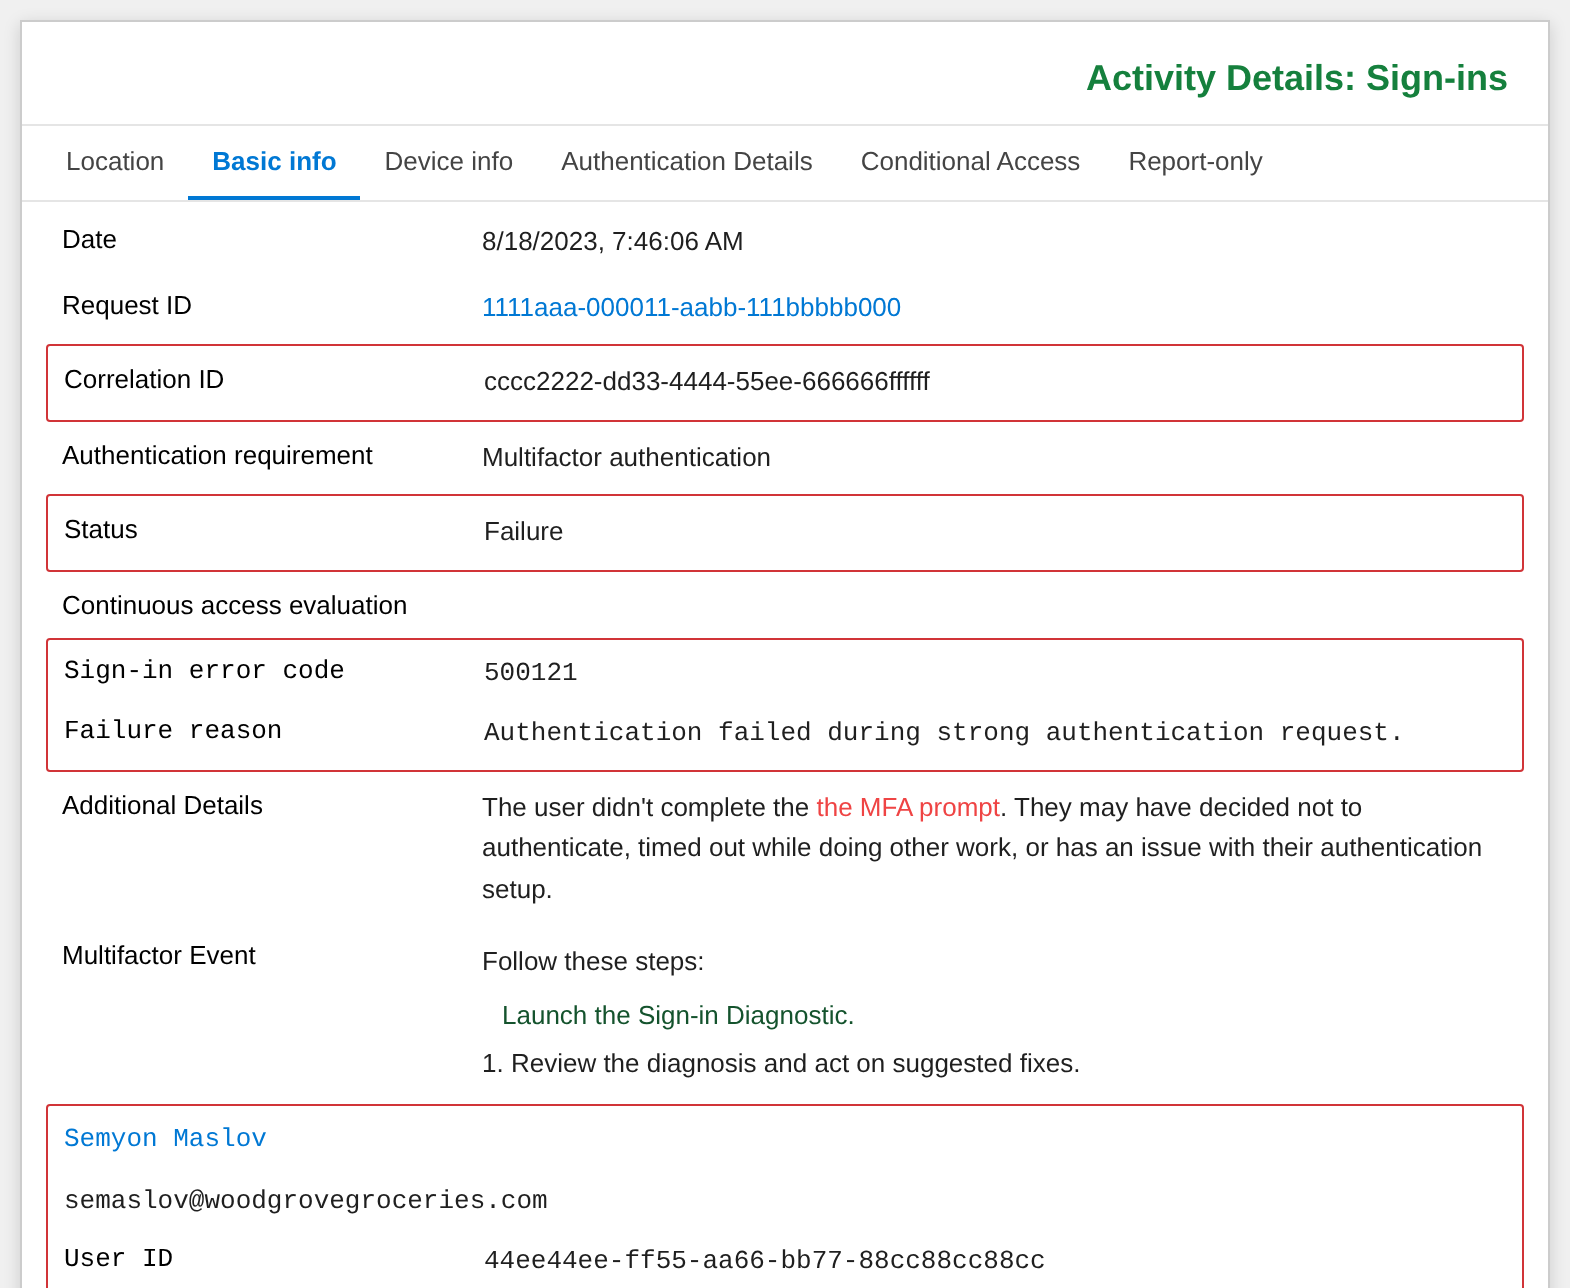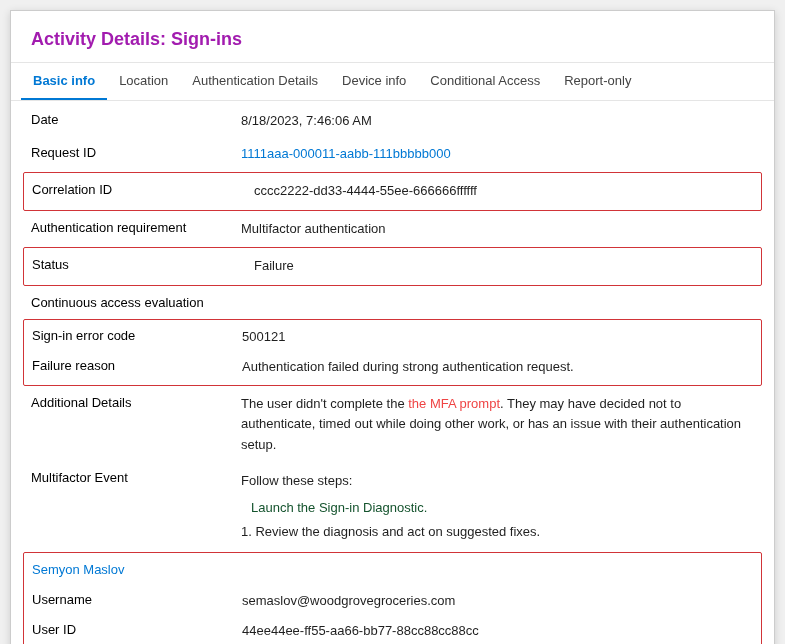--- a/index.html
+++ b/index.html
@@ -15,23 +15,24 @@
     }
     .window {
       width: 765px;
       background: #fff;
       border: 1px solid #ccc;
       box-shadow: 0 2px 8px rgba(0,0,0,0.15);
     }
     .window-title {
       font-size: 18px;
       font-weight: 600;
-      color: #a21caf;
+      color: #15803d;
       padding: 18px 20px 12px 20px;
       border-bottom: 1px solid #e5e5e5;
+      text-align: right;
     }
     .tabs {
       display: flex;
       border-bottom: 1px solid #e5e5e5;
       padding: 0 10px;
       gap: 0;
     }
     .tab {
       padding: 10px 12px;
       cursor: pointer;
@@ -69,33 +70,33 @@
     }
     .value.link {
       color: #0078d4;
       cursor: pointer;
     }
     .group-box {
       border: 1.5px solid #d13438;
       margin: 2px 12px;
       padding: 2px 8px;
       border-radius: 2px;
+      font-family: Liberation Mono, monospace;
     }
     .group-box .row {
       padding: 5px 0;
     }
     .single-box {
       border: 1.5px solid #d13438;
       margin: 2px 12px 2px 12px;
       padding: 4px 8px;
       border-radius: 2px;
     }
     .single-box .row {
       padding: 4px 0;
-      gap: 12px;
     }
     .additional-details-text {
       color: #1f1f1f;
       line-height: 1.6;
     }
     .troubleshoot-content {
       line-height: 1.8;
     }
     .troubleshoot-link {
       color: #14532d;
@@ -103,24 +104,24 @@
       display: inline;
     }
   </style>
 </head>
 <body>
 
 <div class="window">
   <div class="window-title">Activity Details: Sign-ins</div>
 
   <div class="tabs">
+    <div class="tab">Location</div>
     <div class="tab active">Basic info</div>
-    <div class="tab">Location</div>
+    <div class="tab">Device info</div>
     <div class="tab">Authentication Details</div>
-    <div class="tab">Device info</div>
     <div class="tab">Conditional Access</div>
     <div class="tab">Report-only</div>
   </div>
 
   <div class="content">
 
     <div class="row">
       <div class="label">Date</div>
       <div class="value">8/18/2023, 7:46:06 AM</div>
     </div>
@@ -180,21 +181,20 @@
         </div>
         <div>1. Review the diagnosis and act on suggested fixes.</div>
       </div>
     </div>
 
     <div class="group-box">
       <div class="row">
         <div class="value link">Semyon Maslov</div>
       </div>
       <div class="row">
-        <div class="label">Username</div>
         <div class="value">semaslov@woodgrovegroceries.com</div>
       </div>
       <div class="row">
         <div class="label">User ID</div>
         <div class="value">44ee44ee-ff55-aa66-bb77-88cc88cc88cc</div>
       </div>
     </div>
 
   </div>
 </div>

